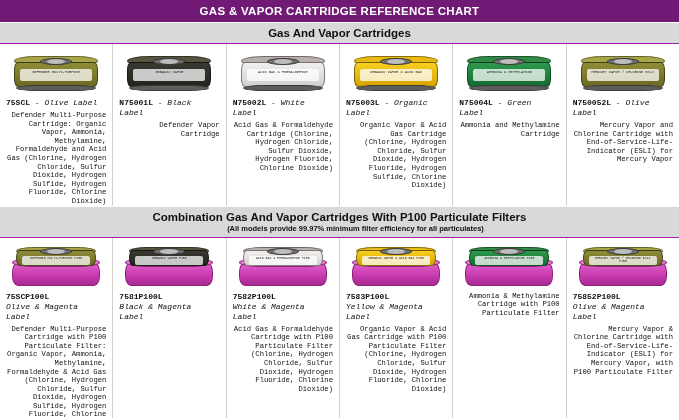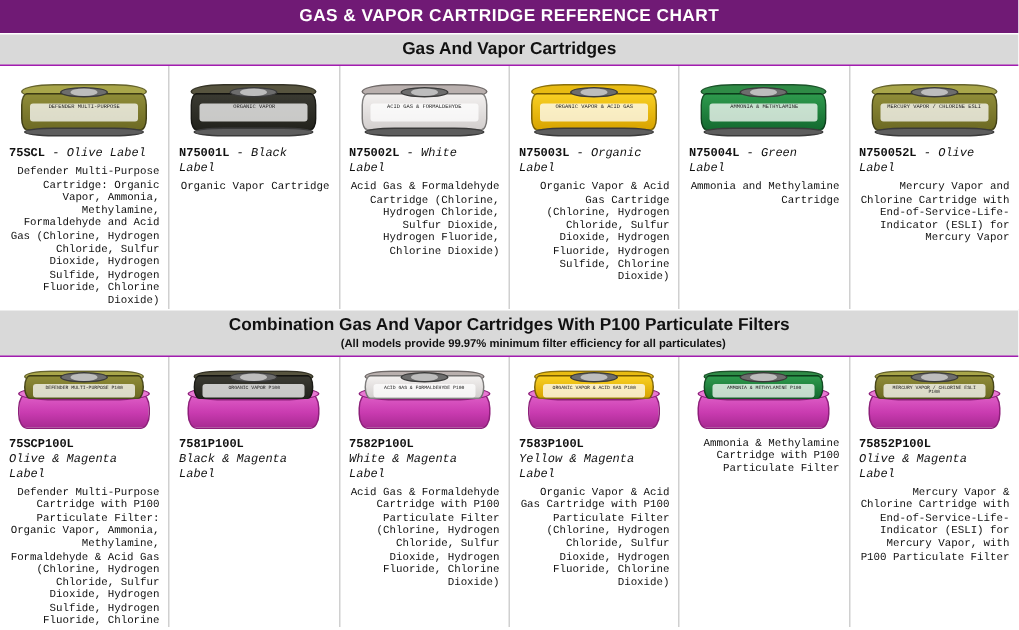--- a/index.html
+++ b/index.html
@@ -252,21 +252,21 @@
           <div class="body" style="background:linear-gradient(180deg,#3a3a32,#23231d)"></div>
           <div class="hub"></div>
           <div class="hub2"></div>
           <div class="label">ORGANIC VAPOR</div>
           <div class="base"></div>
         </div>
       </div>
       <div class="code">
         <span>N75001L</span><span class="lbl"> - <span>Black Label</span></span>
       </div>
-      <div class="desc">Organic Vapor Cartridge</div>
+      <div class="desc">Defender Vapor Cartridge</div>
     </div>
 
     <div class="cell">
       <div class="cart-wrap">
         <div class="cart">
           <div class="topband" style="background:#b9b0ae"></div>
           <div class="body" style="background:linear-gradient(180deg,#f2f0ef,#d3cfce)"></div>
           <div class="hub"></div>
           <div class="hub2"></div>
           <div class="label">ACID GAS &amp; FORMALDEHYDE</div>

